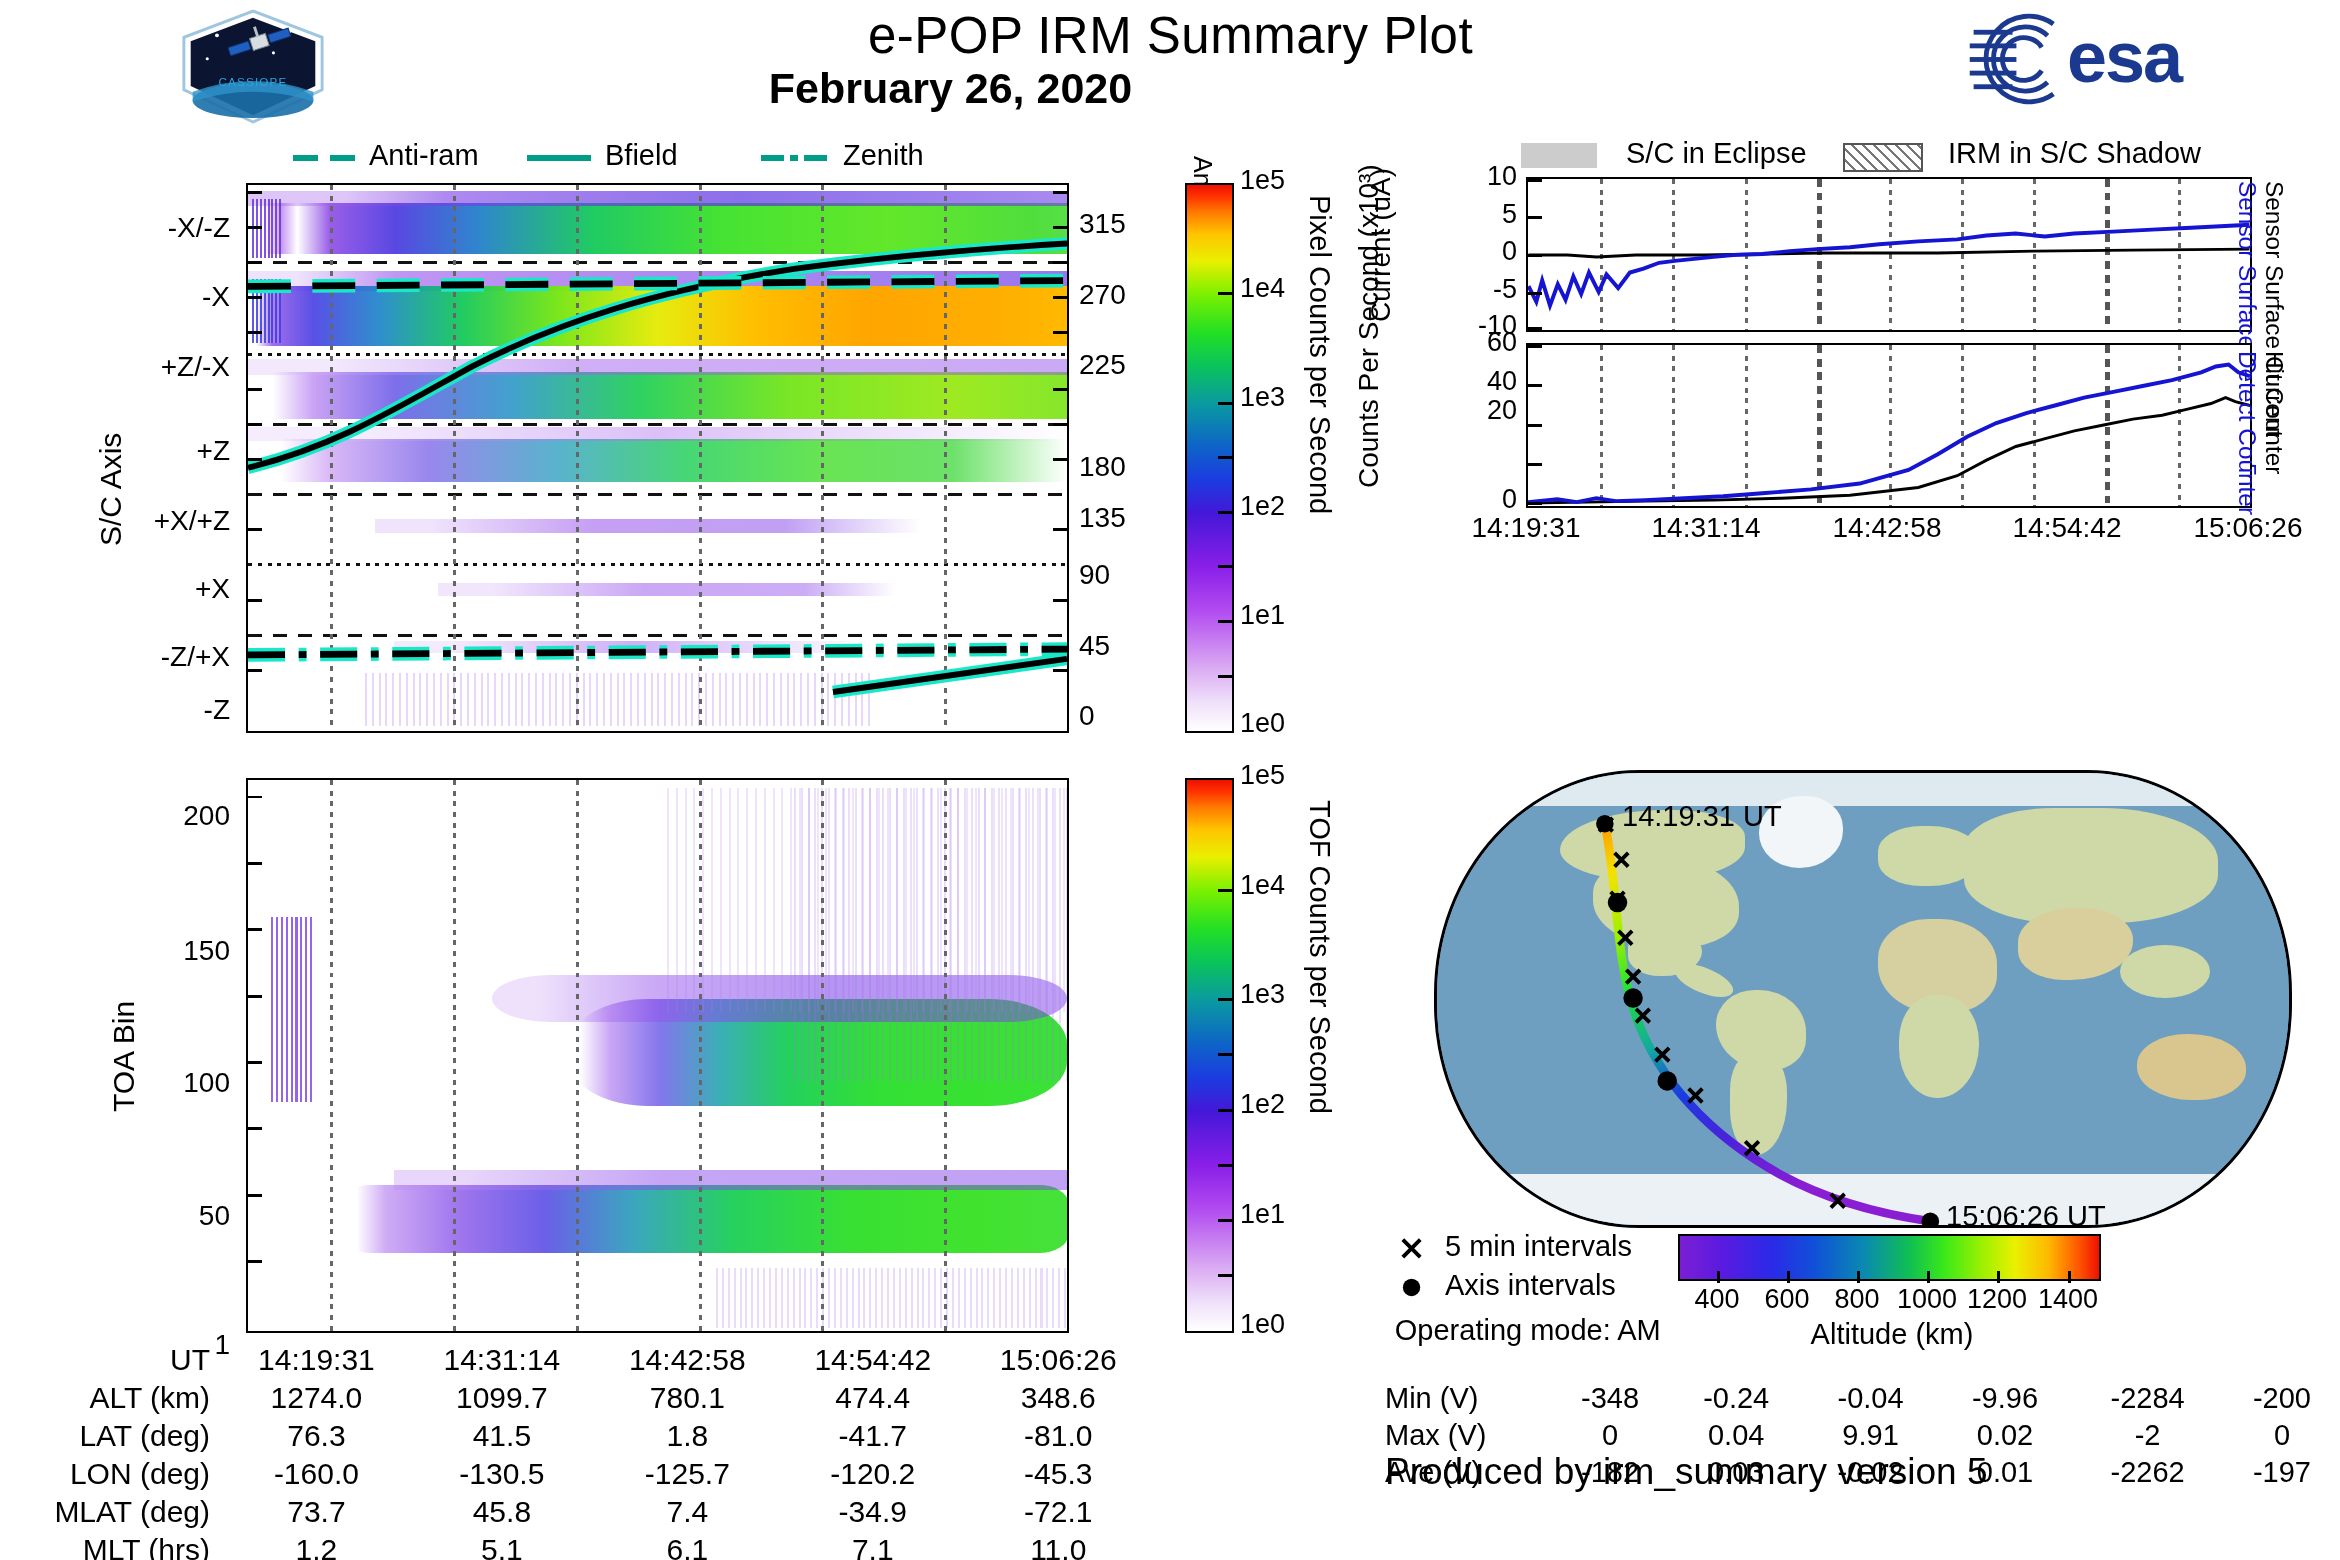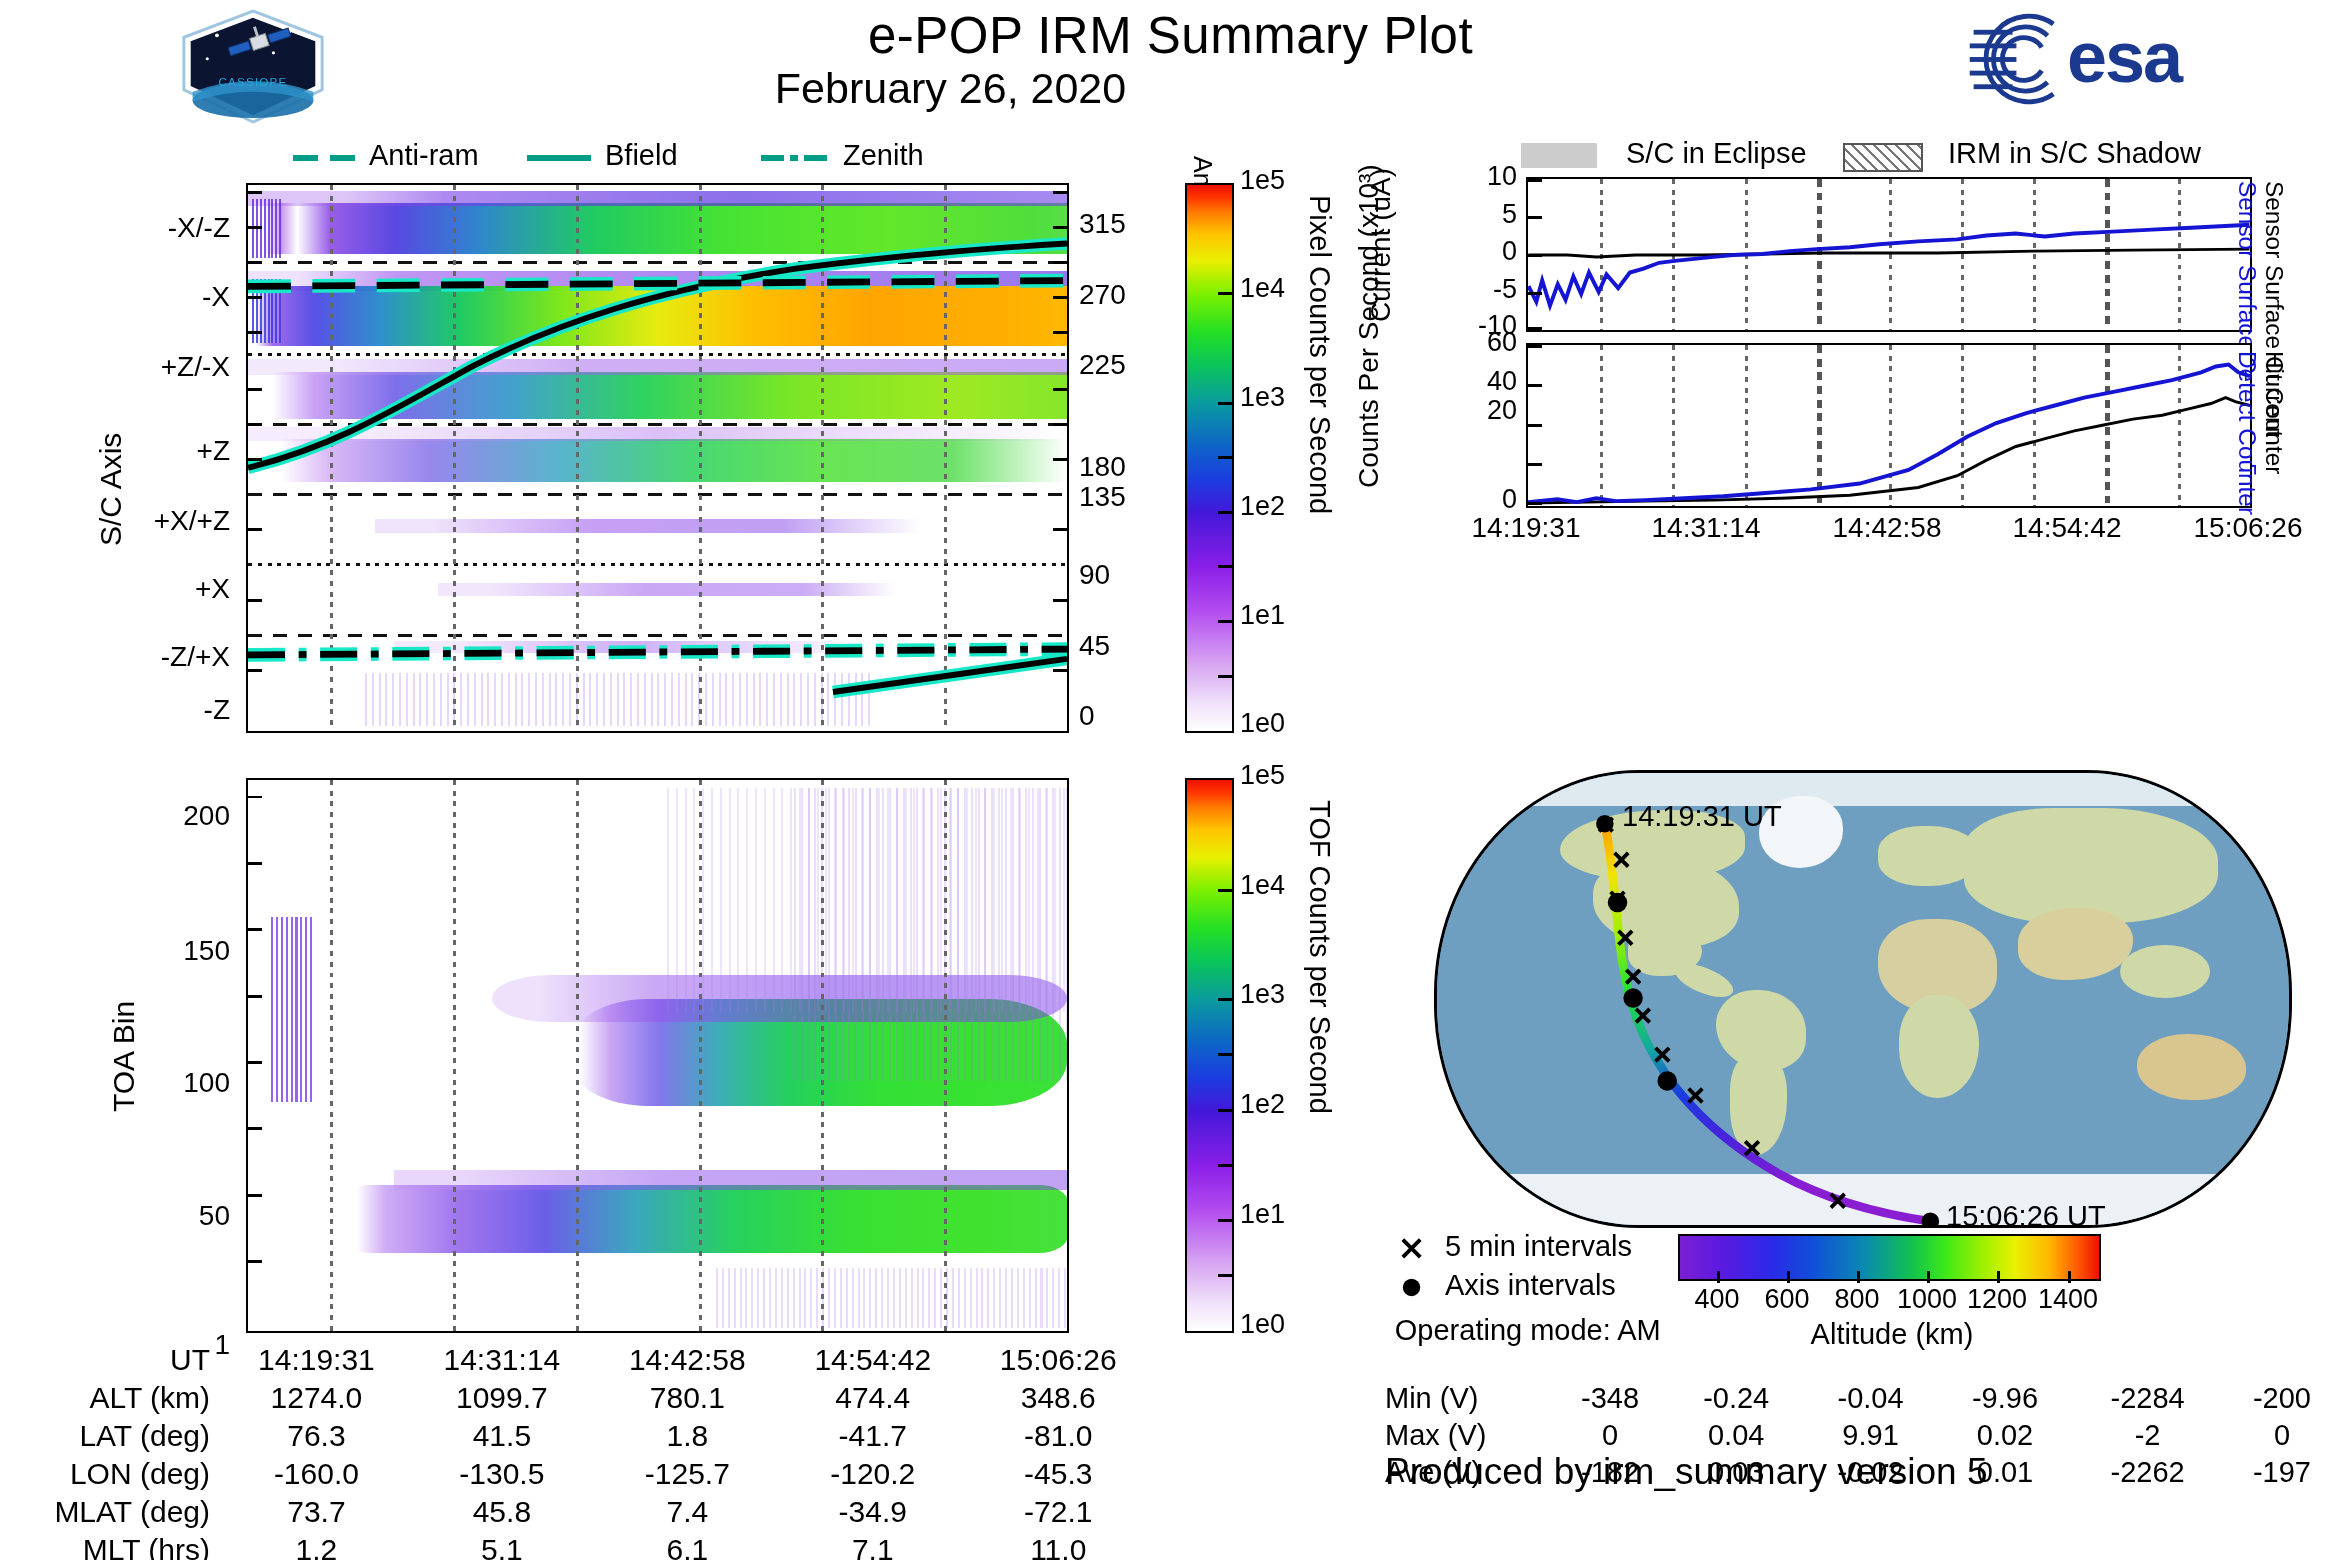--- a/index.html
+++ b/index.html
@@ -5,21 +5,21 @@
   html,body{margin:0;padding:0;background:#ffffff;}
   body{width:2341px;height:1560px;position:relative;overflow:hidden;
        font-family:"Liberation Sans","DejaVu Sans",sans-serif;color:#000;}
   .abs{position:absolute;}
   .ctr{text-align:center;}
   .rot90{transform:rotate(-90deg);transform-origin:0 0;white-space:nowrap;}
   .rot90cw{transform:rotate(90deg);transform-origin:0 0;white-space:nowrap;}
 
   
   #title{left:0;top:5.9px;width:2341px;font-size:51px;letter-spacing:0.5px;}
-  #subtitle{left:0;top:64px;width:1901px;font-size:43px;}
+  #subtitle{left:0;top:64px;width:1901px;font-size:43px;font-weight:bold;}
 
   
   #cassiope-logo{left:180px;top:7.8px;width:146px;height:117px;}
   #esa-logo{left:1960px;top:9.8px;width:322px;height:98px;}
   #esa-text{position:absolute;left:107px;top:5.9px;font-size:72px;font-weight:bold;
             color:#1b3a8f;letter-spacing:-2px;font-family:"Liberation Sans",sans-serif;}
 
   
   #left-legend{left:244px;top:141px;width:780px;height:33px;}
   .lg-item{position:absolute;top:0;height:33px;}
@@ -296,21 +296,21 @@
   <span class="yl" style="top:458px;">-Z/+X</span>
   <span class="yl" style="top:511px;">-Z</span>
 </div>
 <div class="abs rot90" id="ylabelA">S/C Axis</div>
 
 <div class="abs" style="left:1079px;top:183px;width:117px;height:546px;">
   <span class="yr" style="top:25px;">315</span>
   <span class="yr" style="top:96px;">270</span>
   <span class="yr" style="top:166px;">225</span>
   <span class="yr" style="top:236px;margin-top:32px;">180</span>
-  <span class="yr" style="top:298px;">135</span>
+  <span class="yr" style="top:319px;">135</span>
   <span class="yr" style="top:376px;">90</span>
   <span class="yr" style="top:447px;">45</span>
   <span class="yr" style="top:517px;">0</span>
 </div>
 <div class="abs rot90cw" id="yrlabelA">Angle from -Z axis (towards +X axis)</div>
 
 <div class="abs" style="left:1185px;top:183px;width:224px;height:546px;">
   <div class="cbar" style="left:0;top:0;height:546px;">
     <span class="cbtick" style="top:107px;left:31px;"></span>
     <span class="cbtick" style="top:217px;left:31px;"></span>

